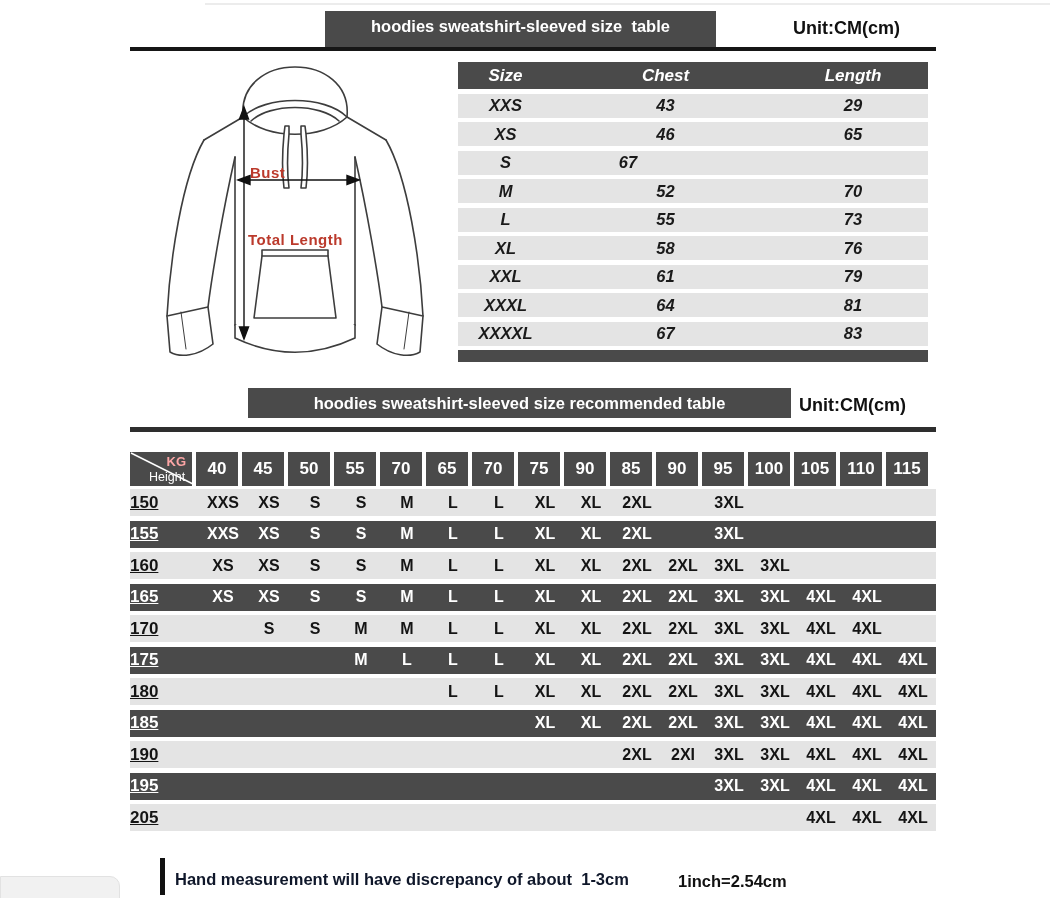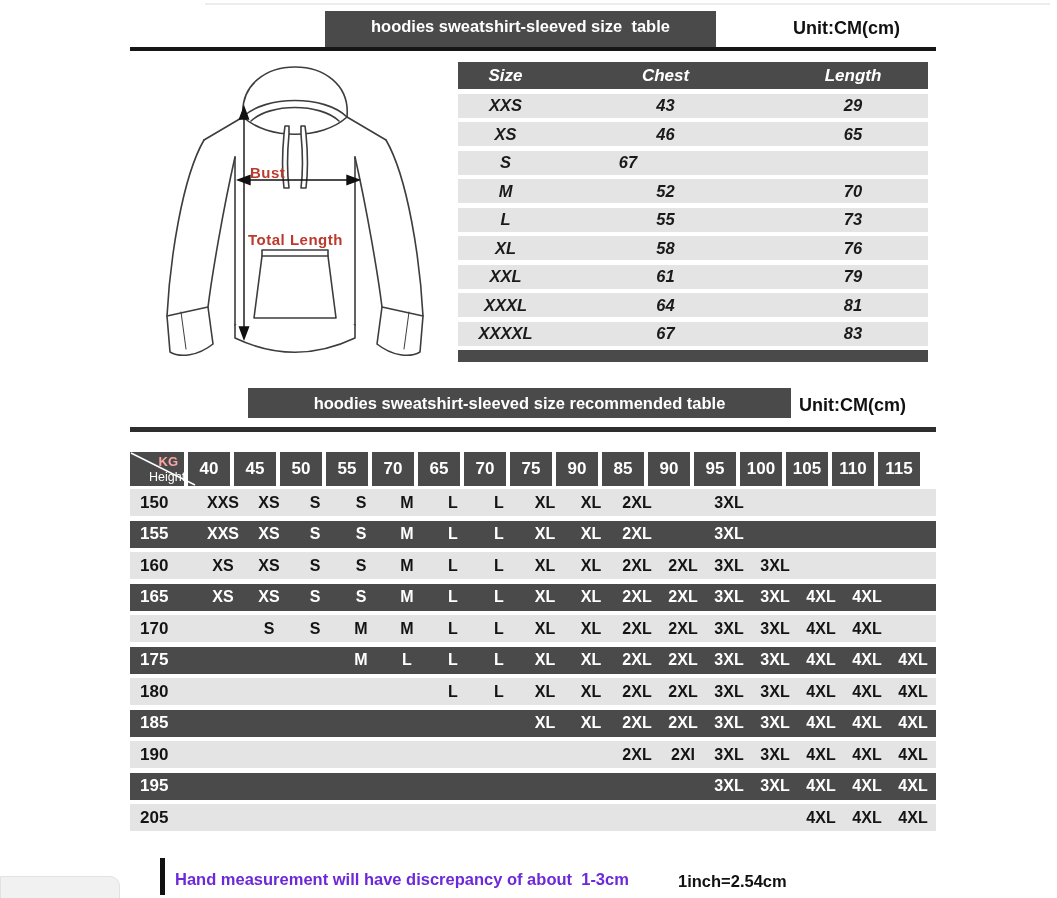--- a/index.html
+++ b/index.html
@@ -38,32 +38,32 @@
 
   
   .matrix{left:130px;top:452px;width:806px;}
   .m-header{display:flex;height:34px;}
   .m-corner{width:66px;height:34px;background:#4a4a4a;margin-right:4px;position:relative;}
   .m-corner svg{position:absolute;left:0;top:0;}
   .m-corner .kg{position:absolute;top:2px;right:6px;color:#fca5a5;font-weight:bold;font-size:13px;}
   .m-corner .hgt{position:absolute;bottom:2px;left:19px;color:#fff;font-weight:normal;font-size:12.5px;}
   .m-wcell{width:42px;height:34px;margin-right:4px;background:#4a4a4a;color:#fff;
     font-weight:bold;font-size:17px;display:flex;align-items:center;justify-content:center;}
-  .m-wcell:last-child{margin-right:16px;text-align:center;}
+  .m-wcell:last-child{margin-right:8px;text-align:center;}
   .m-rows{margin-top:3px;}
   .m-row{display:flex;height:27px;margin-bottom:4.5px;align-items:center;
     font-weight:bold;font-size:16px;}
   .m-row.light{background:#e4e4e4;color:#141414;}
   .m-row.dark{background:#4a4a4a;color:#ffffff;}
-  .m-label{width:70px;padding-left:10px;box-sizing:border-box;font-size:17px;}
+  .m-label{width:70px;box-sizing:border-box;font-size:17px;text-decoration:underline;}
   .m-cell{width:46px;text-align:center;}
 
   
   .v-bar{left:160px;top:858px;width:5px;height:37px;background:#111;}
-  .note{left:175px;top:870px;font-weight:bold;font-size:16.5px;white-space:pre;color:#6d28d9;}
+  .note{left:175px;top:870px;font-weight:bold;font-size:16.5px;white-space:pre;color:#0f172a;}
   .conv{left:678px;top:872px;font-weight:bold;font-size:16.5px;color:#111;}
   .corner-card{left:0;top:876px;width:118px;height:22px;background:#f1f1f1;
     border:1px solid #e2e2e2;border-top-right-radius:10px;}
 </style>
 </head>
 <body>
 
 <div class="abs faint-line"></div>
 
 <div class="abs title-box title-box1">hoodies sweatshirt-sleeved size  table</div>

